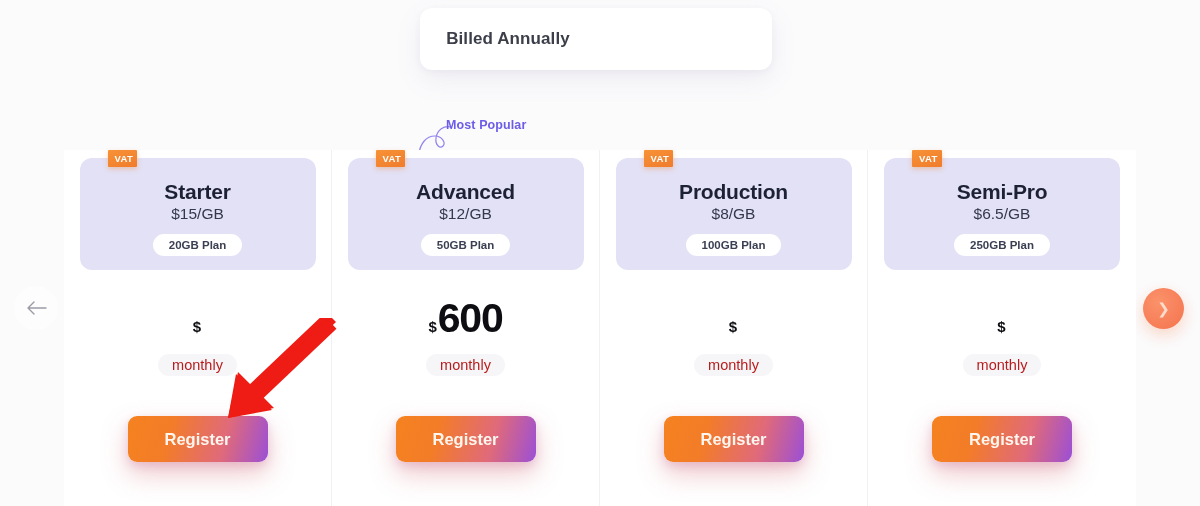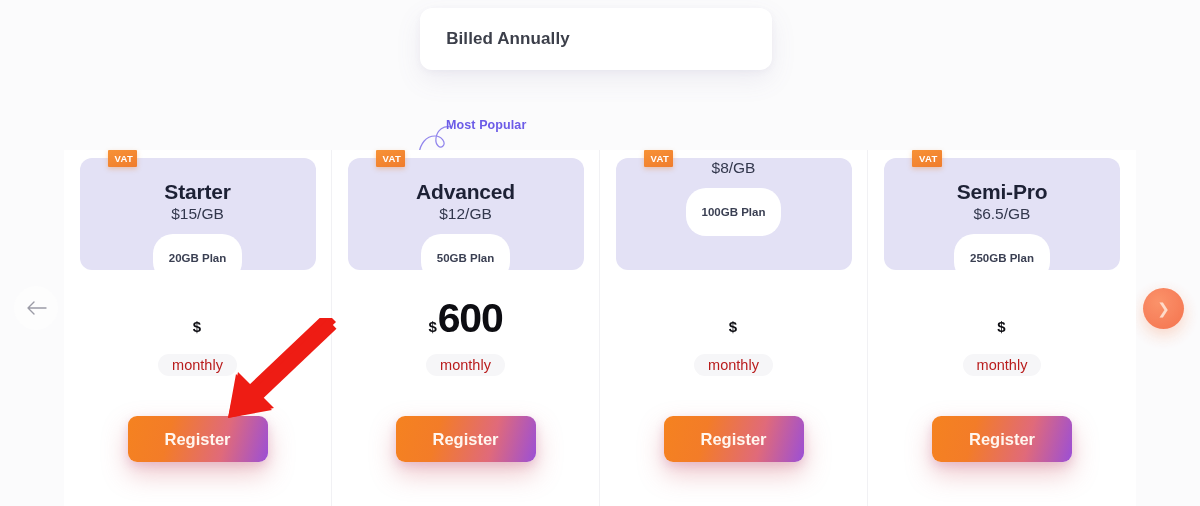--- a/index.html
+++ b/index.html
@@ -179,21 +179,21 @@
     font-size: 15.5px;
     font-weight: 500;
     color: #33384d;
   }
   .plan-pill {
     margin-top: 11px;
     background: #ffffff;
     color: #3a3f52;
     font-size: 11.5px;
     font-weight: 600;
-    padding: 18px 16px;
+    padding: 5px 16px;
     border-radius: 20px;
   }
 
   .price-row {
     margin-top: 26px;
     display: flex;
     align-items: flex-end;
     justify-content: center;
     height: 42px;
   }
@@ -302,20 +302,21 @@
       <span class="price-cur">$</span>
       <span class="price-val">600</span>
     </div>
     <div class="period-pill">monthly</div>
     <button class="register-btn">Register</button>
   </div>
 
   <div class="col">
     <div class="plan-head">
       <span class="vat-badge">VAT</span>
+      <div class="plan-name">Production</div>
       <div class="plan-rate">$8/GB</div>
       <div class="plan-pill">100GB Plan</div>
     </div>
     <div class="price-row">
       <span class="price-cur">$</span>
     </div>
     <div class="period-pill">monthly</div>
     <button class="register-btn">Register</button>
   </div>
 

